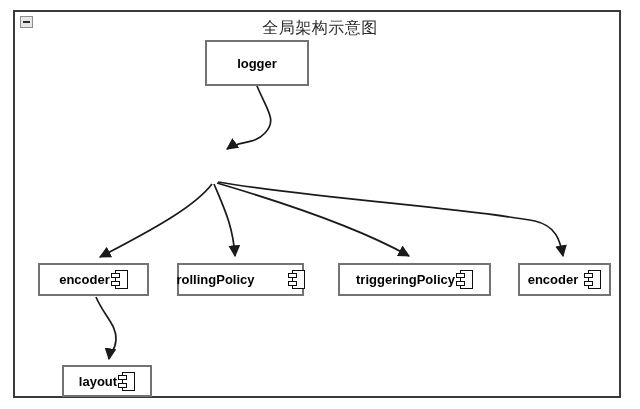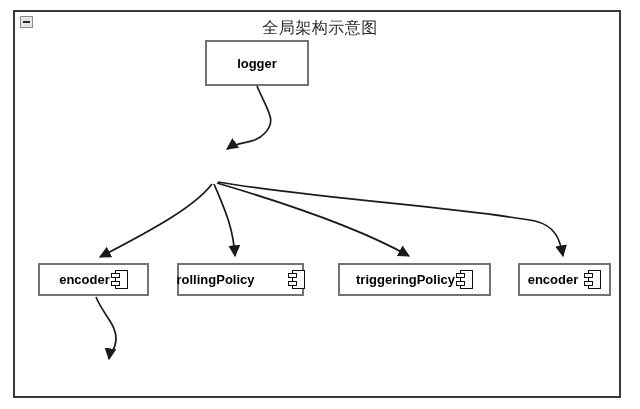--- a/index.html
+++ b/index.html
@@ -198,14 +198,22 @@
 
   <div class="node" id="node-filter">
     <span class="node-label">encoder</span>
     <span class="comp-icon" style="margin-left:6px;">
       <span class="comp-body"></span>
       <span class="comp-tab t1"></span>
       <span class="comp-tab t2"></span>
     </span>
   </div>
 
+  <div class="node" id="node-layout">
+    <span class="node-label">layout</span>
+    <span class="comp-icon">
+      <span class="comp-body"></span>
+      <span class="comp-tab t1"></span>
+      <span class="comp-tab t2"></span>
+    </span>
+  </div>
 
 </div>
 
 </body></html>

